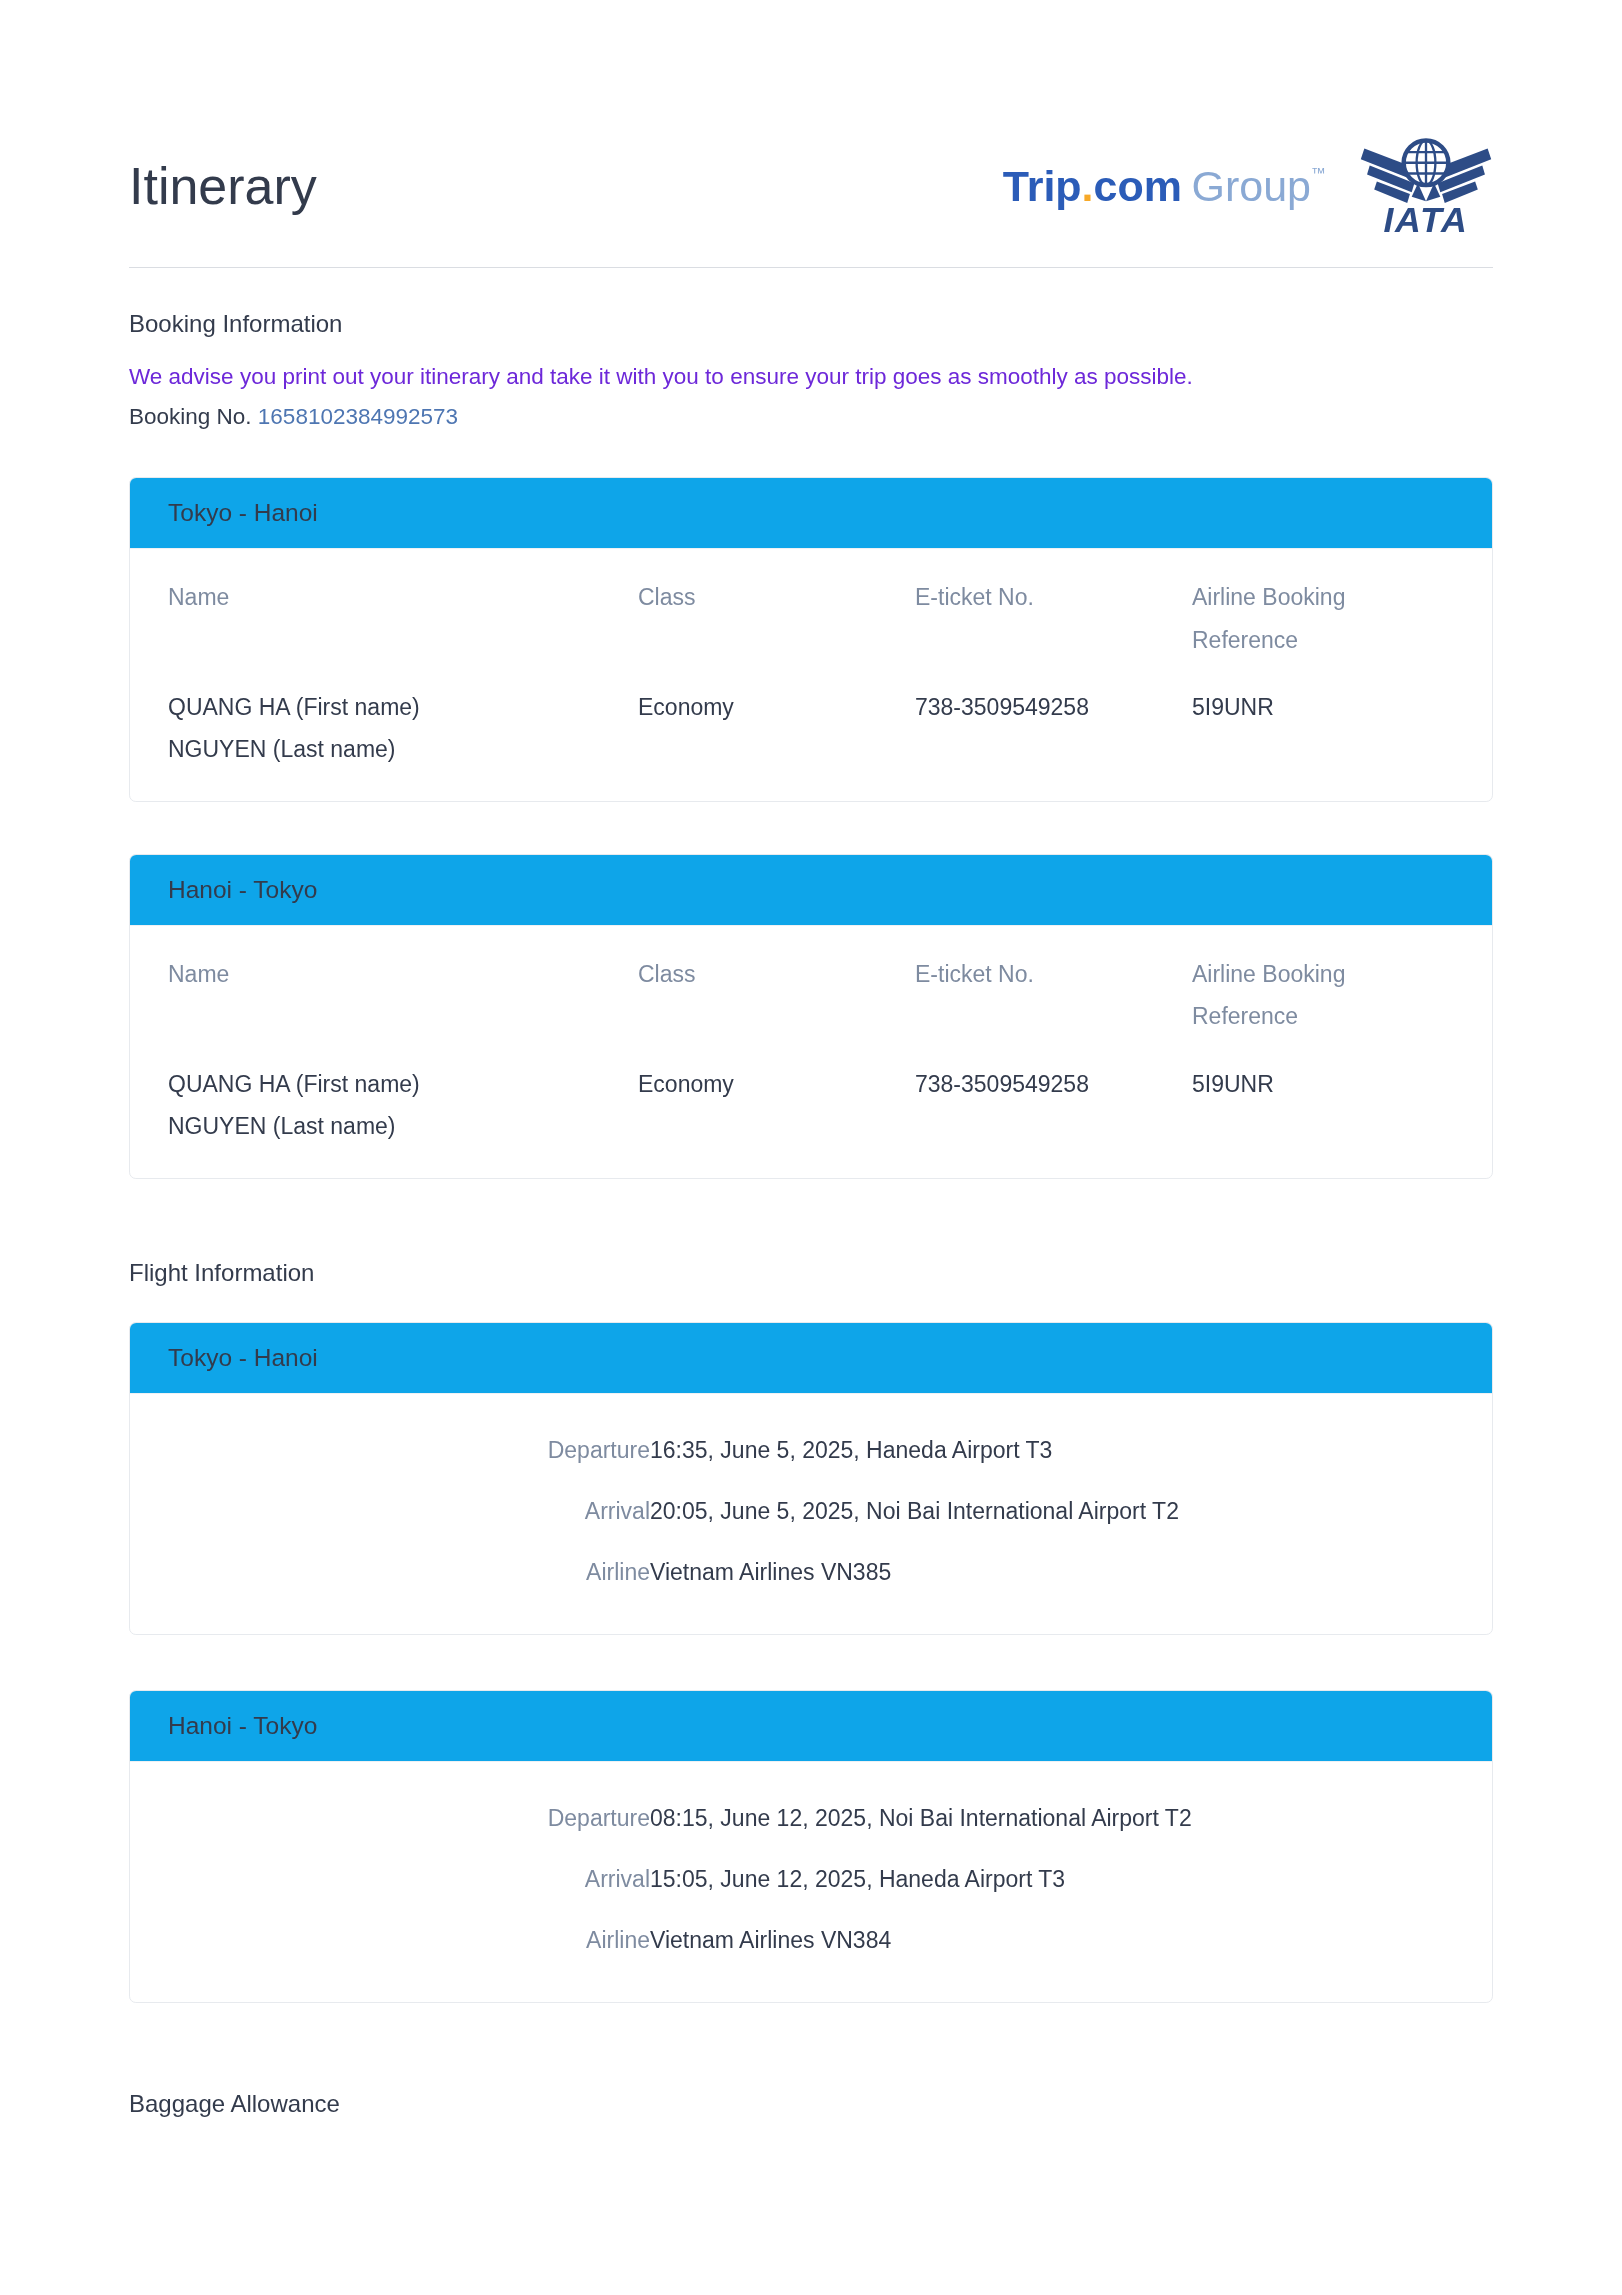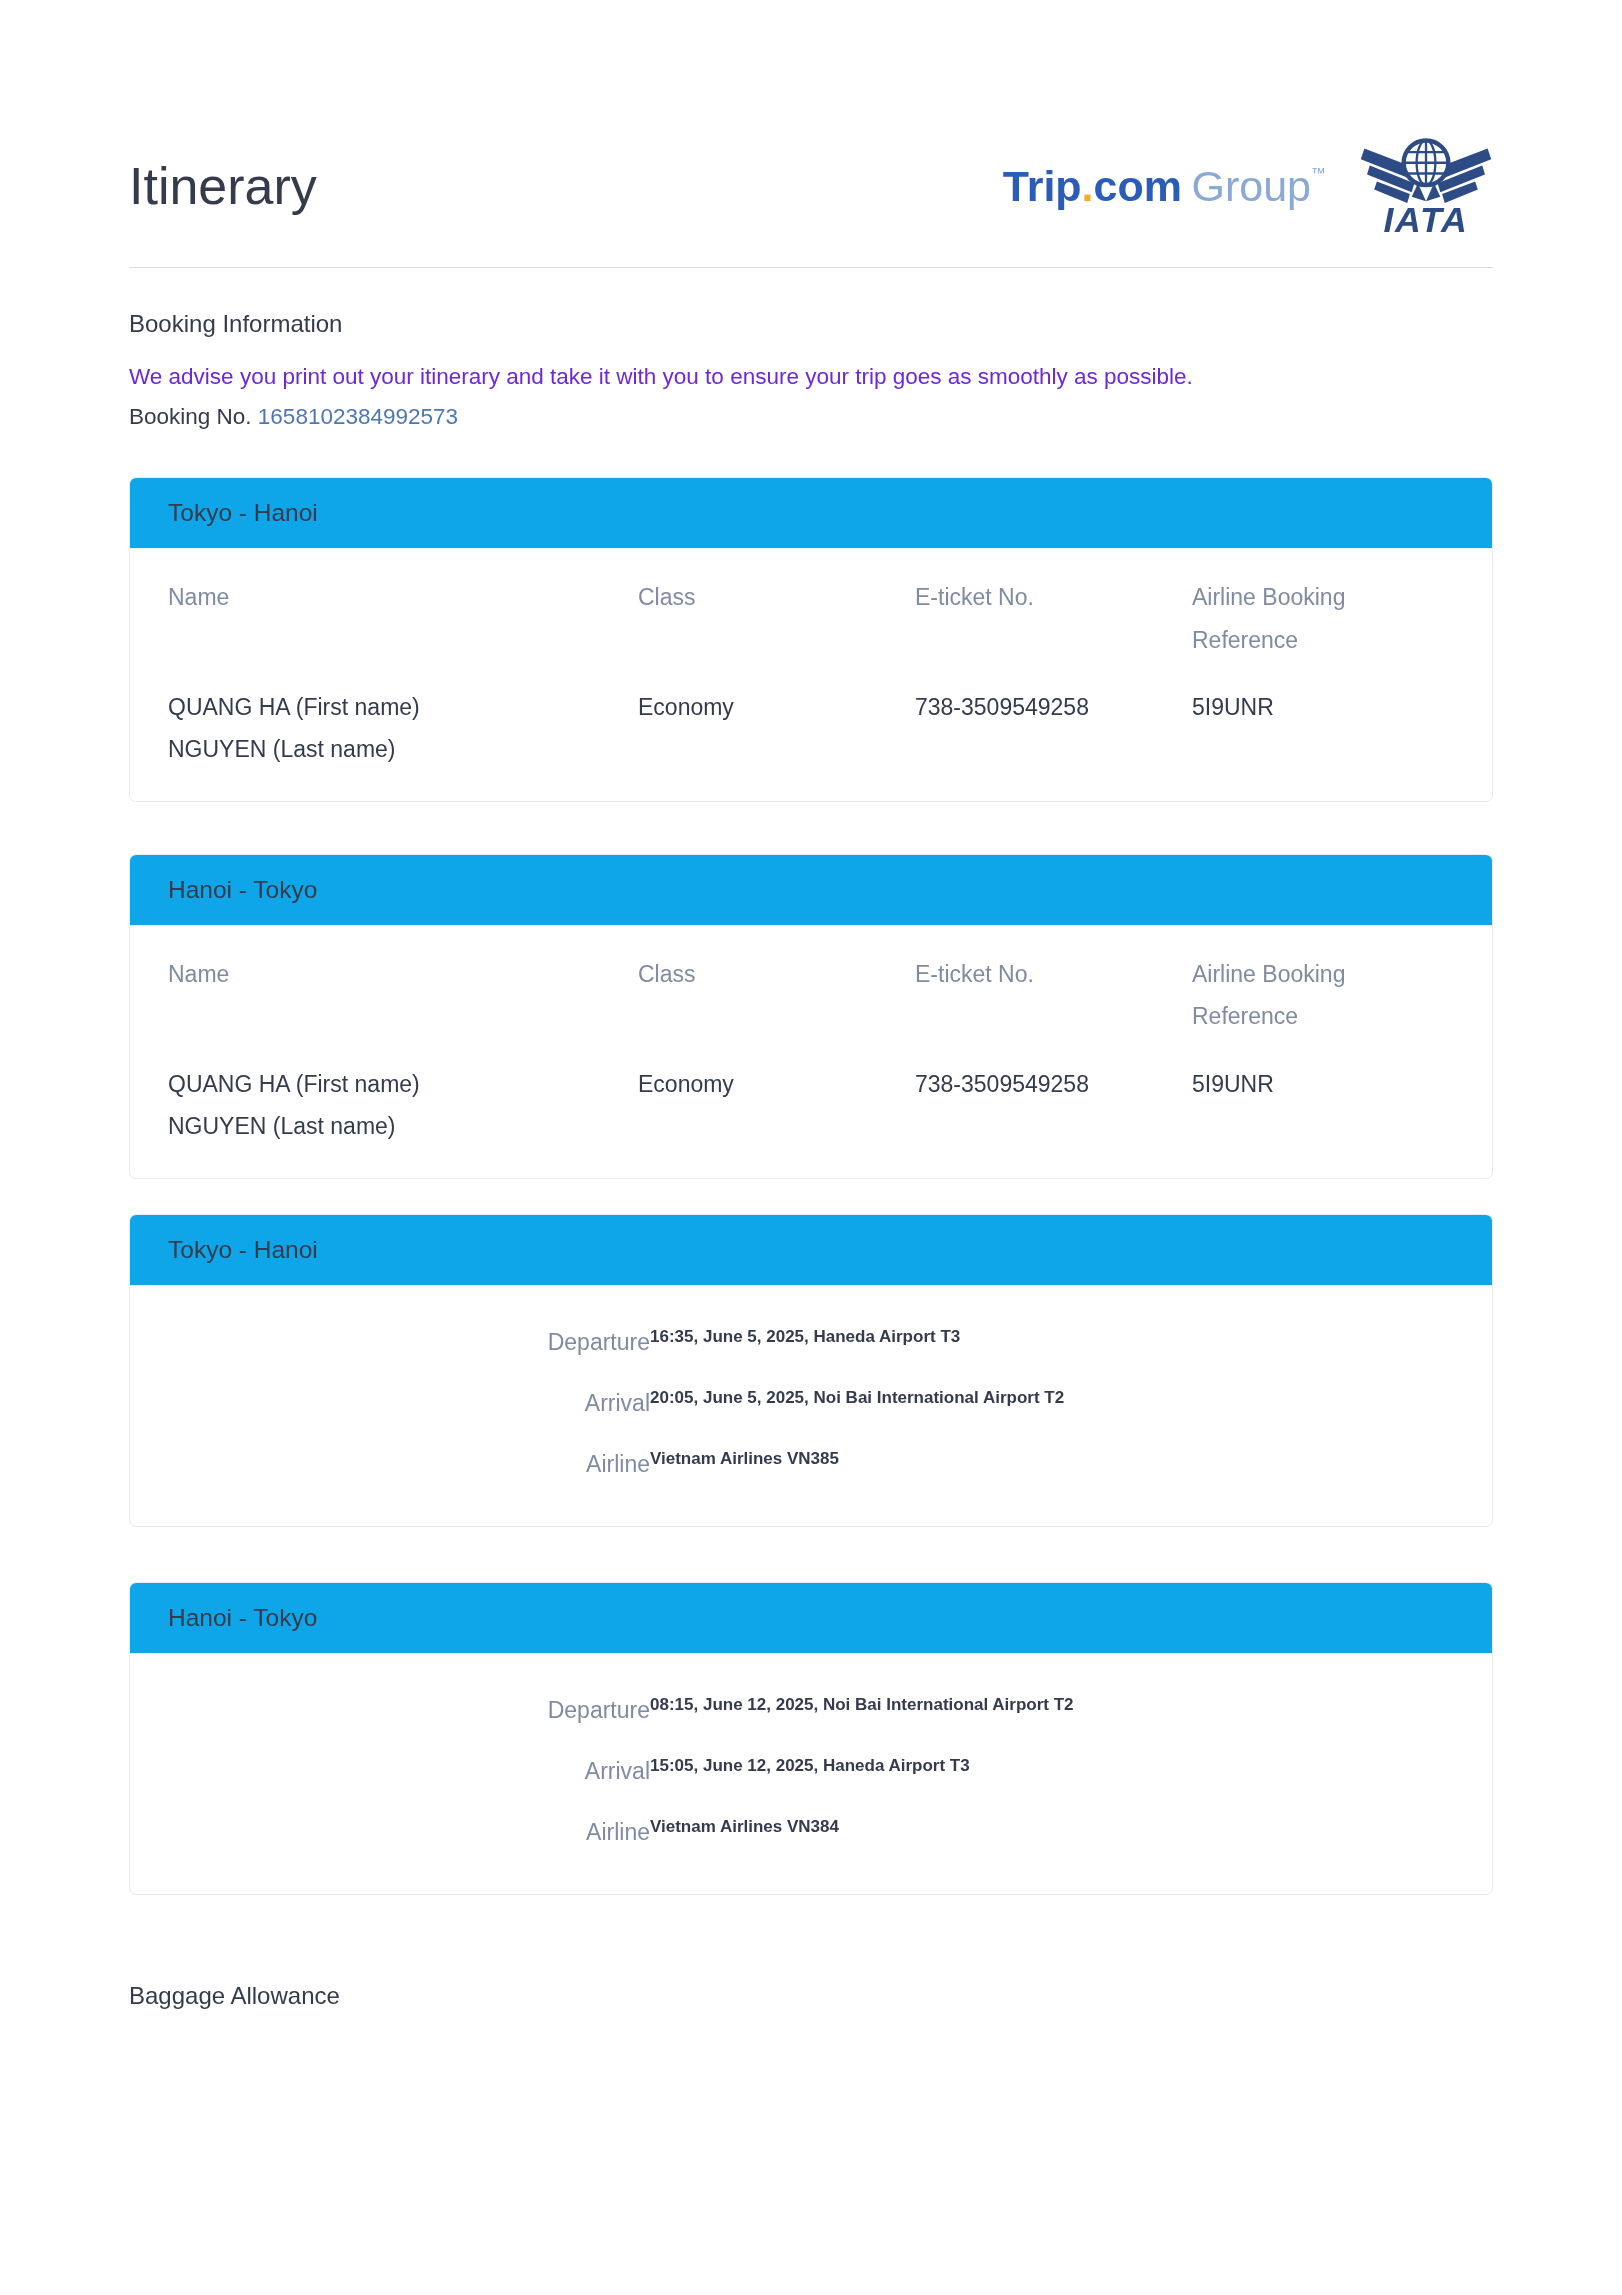--- a/index.html
+++ b/index.html
@@ -103,21 +103,21 @@
   .flight-card-body { padding: 35px 38px 41px; }
   .f-row { display: flex; margin-bottom: 18.4px; text-align: right; }
   .f-row:last-child { margin-bottom: 0; }
   .f-label {
     width: 482px;
     flex: 0 0 482px;
     color: #7e8ba0;
     font-size: 23px;
     line-height: 1.85;
   }
-  .f-value { font-size: 17px; line-height: 1.85; color: #333b4c; font-weight: bold; }
+  .f-value { font-size: 23px; line-height: 1.85; color: #333b4c; }
 
   .baggage-section .section-heading { margin-top: 87px; }
 </style>
 </head>
 <body>
 
 <div class="page">
 
   <div class="doc-header">
     <h1 class="doc-title">Itinerary</h1>
@@ -200,20 +200,21 @@
           </div>
           <div class="cell">Economy</div>
           <div class="cell">738-3509549258</div>
           <div class="cell">5I9UNR</div>
         </div>
       </div>
     </div>
   </div>
 
   <div class="flight-section">
+    <h2 class="section-heading">Flight Information</h2>
 
     <div class="card">
       <div class="card-head">Tokyo - Hanoi</div>
       <div class="flight-card-body">
         <div class="f-row">
           <div class="f-label">Departure</div>
           <div class="f-value">16:35, June 5, 2025, Haneda Airport T3</div>
         </div>
         <div class="f-row">
           <div class="f-label">Arrival</div>

